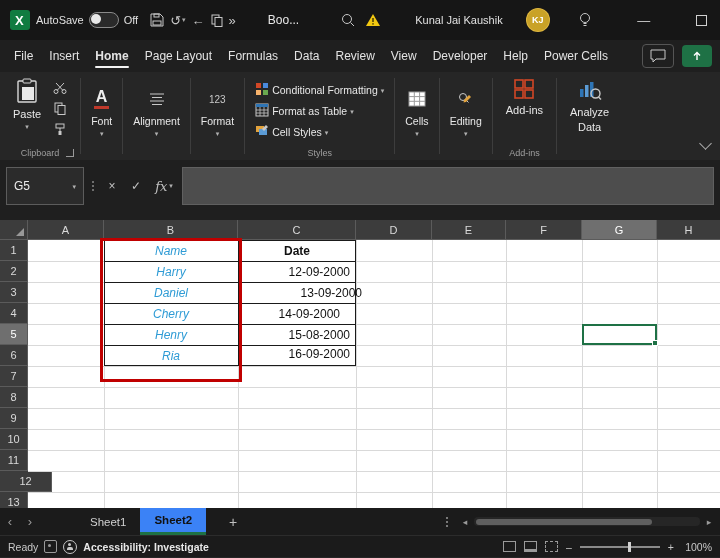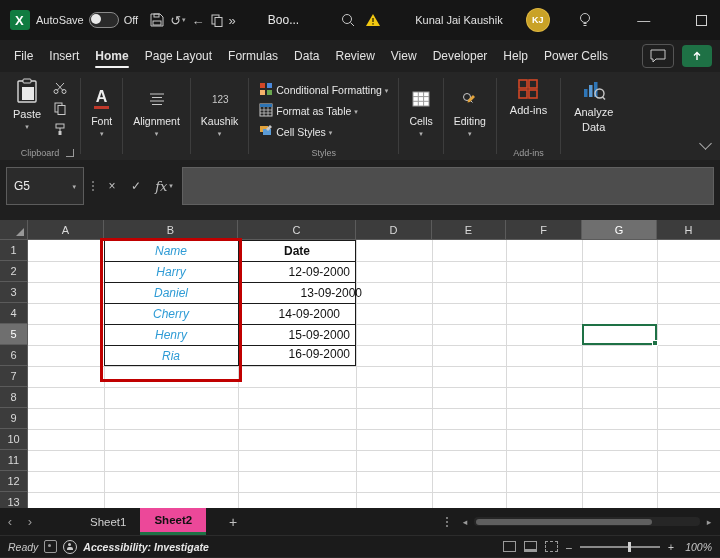--- a/index.html
+++ b/index.html
@@ -71,31 +71,31 @@
   .range-line{position:absolute;background:#1a1a1a;pointer-events:none;}
   .red-rect{position:absolute;border:3px solid #C00000;box-sizing:border-box;pointer-events:none;}
   .sel-cell{position:absolute;border:2px solid #1E7145;box-sizing:border-box;}
   .sel-handle{position:absolute;right:-3px;bottom:-3px;width:6px;height:6px;background:#1E7145;border:1px solid #fff;box-sizing:border-box;}
 
   
   .tabsbar{position:absolute;top:508px;left:0;right:0;height:27px;background:#1b1b1b;display:flex;align-items:center;color:#c8c8c8;}
   .tab-nav{width:20px;height:100%;display:flex;align-items:center;justify-content:center;font-size:13px;color:#9a9a9a;}
   .sheet-tabs{display:flex;height:100%;margin-left:36px;}
   .stab{padding:0 14px;display:flex;align-items:center;font-size:11.5px;color:#d0d0d0;height:100%;box-sizing:border-box;}
-  .stab.active{background:#ec4899;color:#111;font-weight:700;border-bottom:3px solid #1E7145;}
+  .stab.active{background:#3b82f6;color:#111;font-weight:700;border-bottom:3px solid #1E7145;}
   .add-sheet{width:22px;height:22px;margin-left:16px;display:flex;align-items:center;justify-content:center;font-size:14px;color:#c0c0c0;}
   .tab-dots{margin-left:auto;display:flex;flex-direction:column;gap:2px;margin-right:10px;}
   .tab-dots i{width:2px;height:2px;background:#9a9a9a;border-radius:50%;display:block;}
   .hscroll{display:flex;align-items:center;width:258px;margin-right:4px;gap:2px;}
   .hs-arrow{font-size:9px;color:#9a9a9a;width:14px;text-align:center;}
   .hs-track{flex:1;height:9px;background:#262626;border-radius:4px;position:relative;}
   .hs-thumb{position:absolute;left:2px;top:1.5px;height:6px;width:78%;background:#5f5f5f;border-radius:3px;}
 
   
-  .statusbar{position:absolute;top:535px;left:0;right:0;height:22px;background:#1b1b1b;display:flex;align-items:center;font-size:10.5px;color:#c8c8c8;padding:0 8px;gap:6px;box-sizing:border-box;border-top:1px solid #2c2c2c;font-style:italic;}
+  .statusbar{position:absolute;top:535px;left:0;right:0;height:22px;background:#1b1b1b;display:flex;align-items:center;font-size:10.5px;color:#c8c8c8;padding:0 8px;gap:6px;box-sizing:border-box;border-top:1px solid #2c2c2c;}
   .sb-access{font-weight:700;color:#e8e8e8;}
   .macro-ic{width:11px;height:11px;border:1px solid #9a9a9a;border-radius:2px;position:relative;}
   .macro-ic::after{content:"";position:absolute;left:3px;top:3px;width:3px;height:3px;border-radius:50%;background:#9a9a9a;}
   .acc-ic{width:12px;height:12px;border-radius:50%;border:1px solid #c8c8c8;position:relative;}
   .acc-ic::before{content:"";position:absolute;left:4px;top:2px;width:3px;height:3px;border-radius:50%;background:#c8c8c8;}
   .acc-ic::after{content:"";position:absolute;left:2.5px;top:6.5px;width:6px;height:3px;border-radius:2px 2px 0 0;background:#c8c8c8;}
   .sb-right{margin-left:auto;display:flex;align-items:center;gap:8px;}
   .view-ic{width:13px;height:11px;border:1px solid #9a9a9a;box-sizing:border-box;}
   .view-ic.pl{border-bottom-width:3px;}
   .view-ic.pb{border-style:dashed;}
@@ -267,21 +267,21 @@
       <span class="caret">▾</span>
     </div>
     <div class="rdiv"></div>
 
     <div class="cgroup">
       <div class="ic">
         <svg width="18" height="14">
             <text x="1" y="11" fill="#c8c8c8" font-size="10" font-family="sans-serif">123</text>
           </svg>
       </div>
-      <span>Kaushik</span>
+      <span>Format</span>
       <span class="caret">▾</span>
     </div>
     <div class="rdiv"></div>
 
     <div class="rgroup">
       <div class="styles-col">
         <div class="style-row">
           <span>
             <svg width="14" height="14">
                 <rect x="1" y="1" width="5" height="5" fill="#d24726"></rect>
@@ -419,21 +419,21 @@
       <div class="hdr" style="left: 0px; top: 41px; width: 28px; height: 21px;">2</div>
       <div class="hdr" style="left: 0px; top: 62px; width: 28px; height: 21px;">3</div>
       <div class="hdr" style="left: 0px; top: 83px; width: 28px; height: 21px;">4</div>
       <div class="hdr sel" style="left: 0px; top: 104px; width: 28px; height: 21px;">5</div>
       <div class="hdr" style="left: 0px; top: 125px; width: 28px; height: 21px;">6</div>
       <div class="hdr" style="left: 0px; top: 146px; width: 28px; height: 21px;">7</div>
       <div class="hdr" style="left: 0px; top: 167px; width: 28px; height: 21px;">8</div>
       <div class="hdr" style="left: 0px; top: 188px; width: 28px; height: 21px;">9</div>
       <div class="hdr" style="left: 0px; top: 209px; width: 28px; height: 21px;">10</div>
       <div class="hdr" style="left: 0px; top: 230px; width: 28px; height: 21px;">11</div>
-      <div class="hdr" style="left: 0px; top: 251px; width: 28px; height: 21px;">12</div>
+      <div class="hdr" style="left: 0px; top: 251px; width: 52px; height: 21px;">12</div>
       <div class="hdr" style="left: 0px; top: 272px; width: 28px; height: 21px;">13</div>
       <div class="vline" style="left: 104px; top: 20px; width: 1px; height: 268px;"></div>
       <div class="vline" style="left: 238px; top: 20px; width: 1px; height: 268px;"></div>
       <div class="vline" style="left: 356px; top: 20px; width: 1px; height: 268px;"></div>
       <div class="vline" style="left: 432px; top: 20px; width: 1px; height: 268px;"></div>
       <div class="vline" style="left: 506px; top: 20px; width: 1px; height: 268px;"></div>
       <div class="vline" style="left: 582px; top: 20px; width: 1px; height: 268px;"></div>
       <div class="vline" style="left: 657px; top: 20px; width: 1px; height: 268px;"></div>
       <div class="hline" style="left: 28px; top: 41px; width: 692px; height: 1px;"></div>
       <div class="hline" style="left: 28px; top: 62px; width: 692px; height: 1px;"></div>
@@ -456,21 +456,21 @@
       <div class="range-line" style="left: 104px; top: 125px; width: 252px; height: 1px;"></div>
       <div class="cell name" style="left: 104px; top: 20px; width: 134px; height: 21px;">Name</div>
       <div class="cell bold" style="left: 238px; top: 20px; width: 118px; height: 21px;">Date</div>
       <div class="cell name" style="left: 104px; top: 41px; width: 134px; height: 21px;">Harry</div>
       <div class="cell date" style="left: 238px; top: 41px; width: 118px; height: 21px;">12-09-2000</div>
       <div class="cell name" style="left: 104px; top: 62px; width: 134px; height: 21px;">Daniel</div>
       <div class="cell date" style="left: 238px; top: 62px; width: 118px; height: 21px; margin-left: 12px;">13-09-2000</div>
       <div class="cell name" style="left: 104px; top: 83px; width: 134px; height: 21px;">Cherry</div>
       <div class="cell date" style="left: 228px; top: 83px; width: 118px; height: 21px;">14-09-2000</div>
       <div class="cell name" style="left: 104px; top: 104px; width: 134px; height: 21px;">Henry</div>
-      <div class="cell date" style="left: 238px; top: 104px; width: 118px; height: 21px;">15-09-2000</div>
+      <div class="cell date" style="left: 238px; top: 104px; width: 118px; height: 21px;">15-08-2000</div>
       <div class="cell name" style="left: 104px; top: 125px; width: 134px; height: 21px;">Ria</div>
       <div class="cell date" style="left: 238px; top: 125px; width: 118px; height: 18px;">16-09-2000</div>
       <div class="red-rect" style="left: 100px; top: 18px; width: 142px; height: 144px;"></div>
       <div class="sel-cell" style="left: 582px; top: 104px; width: 75px; height: 21px;">
         <div class="sel-handle"></div>
       </div>
     </div>
 
   <div class="tabsbar">
     <div class="tab-nav">

